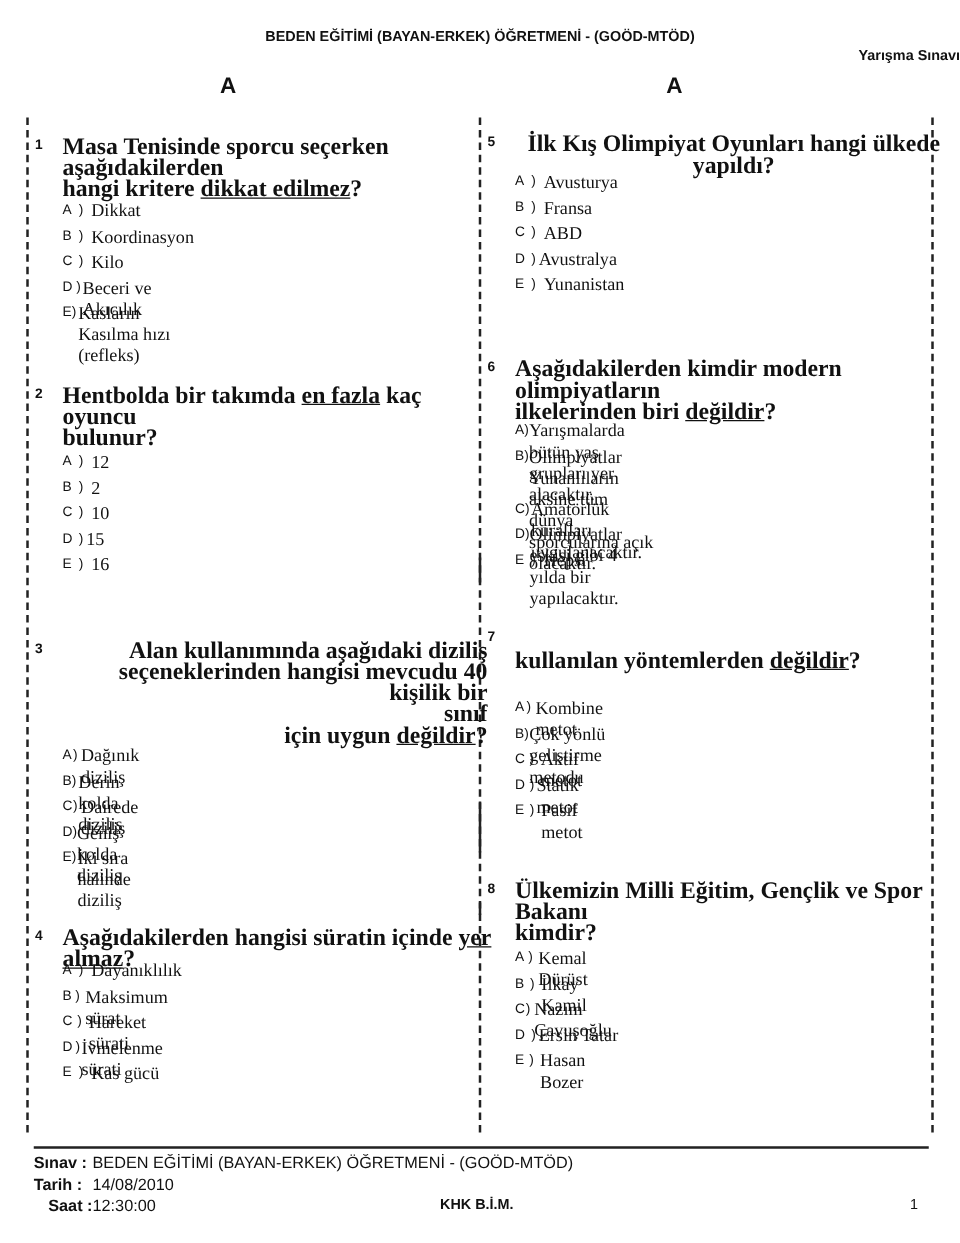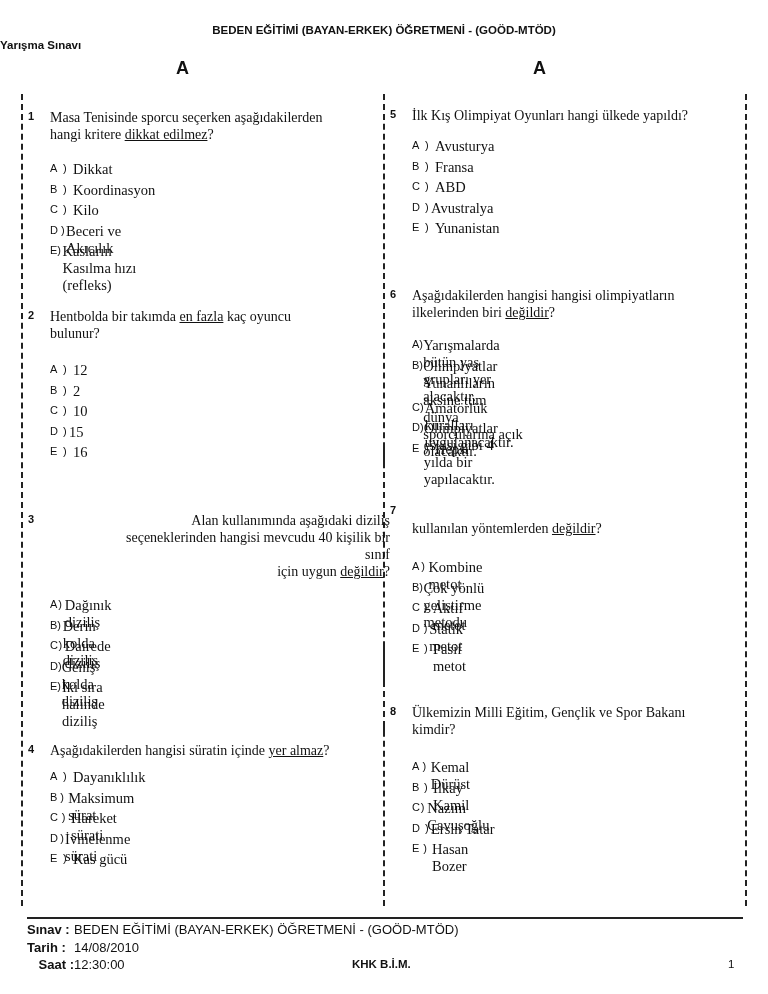--- a/index.html
+++ b/index.html
@@ -1,38 +1,38 @@
 <!DOCTYPE html>
 <html><head>
   <meta charset="utf-8">
   <style>
     * { box-sizing: border-box; margin: 0; padding: 0; }
     html, body { width: 768px; height: 994px; background: #ffffff; overflow: hidden; }
     body { position: relative; color: #111; font-family: "Liberation Serif", serif; }
 
     .hdr-title { position: absolute; top: 24px; left: 0; width: 768px; text-align: center;
       font-family: "Liberation Sans", sans-serif; font-weight: bold; font-size: 11.5px; letter-spacing: 0; }
-    .hdr-sub { position: absolute; top: 39px; left: 0; width: 768px; text-align: left;
+    .hdr-sub { position: absolute; top: 39px; left: 0; width: 768px; text-align: right;
       font-family: "Liberation Sans", sans-serif; font-weight: bold; font-size: 11.5px; }
     .booklet { position: absolute; top: 58px; font-family: "Liberation Sans", sans-serif;
       font-weight: bold; font-size: 18px; }
     .booklet.left { left: 176px; }
     .booklet.right { left: 533px; }
 
     .vline { position: absolute; top: 94px; height: 812px; width: 0;
       border-left: 2px dashed #222; }
     .vline.l { left: 21px; }
     .vline.m { left: 383px; }
     .vline.r { left: 745px; }
     .vline.m .solid { position: absolute; left: -2px; width: 2px; background: #222; }
 
     .q { position: absolute; }
     .q .num { position: absolute; left: 0; top: 0; font-family: "Liberation Sans", sans-serif;
       font-weight: bold; font-size: 11px; }
-    .q .stem { position: absolute; left: 22px; top: -1px; font-weight: normal; font-size: 14px;
+    .q .stem { position: absolute; left: 22px; top: -1px; font-weight: bold; font-size: 19px;
       line-height: 17px; }
     .q .stem u { text-decoration: underline; }
     .q .opts { position: absolute; left: 22px; }
     .q .opt { display: flex; align-items: flex-start; font-size: 14.5px; line-height: 16px; height: 20.5px; }
     .q .opt .let { font-family: "Liberation Sans", sans-serif; font-size: 11px; width: 13px; padding-top: 0; }
     .q .opt .par { font-family: "Liberation Sans", sans-serif; font-size: 11px; width: 10px; padding-top: 0; }
     .q .opt .txt { line-height: 17px; padding-top: 1px; }
     .q .opt.tall { height: 42px; }
 
     .footer-line { position: absolute; top: 917px; left: 27px; width: 716px; height: 2px; background: #222; }
@@ -195,21 +195,21 @@
     <div class="opt">
         <span class="let">E</span>
         <span class="par">)</span>
         <span class="txt">Kas gücü</span>
       </div>
   </div>
 </div>
 
 <div class="q" style="left:390px;top:108px;">
   <span class="num">5</span>
-  <div class="stem" style="width:350px;">
+  <div class="stem" style="width:350px;text-align:center;">
     <span>İlk Kış Olimpiyat Oyunları hangi ülkede yapıldı?</span>
   </div>
   <div class="opts" style="top:29px;">
     <div class="opt">
         <span class="let">A</span>
         <span class="par">)</span>
         <span class="txt">Avusturya</span>
       </div>
     <div class="opt">
         <span class="let">B</span>
@@ -230,21 +230,21 @@
         <span class="let">E</span>
         <span class="par">)</span>
         <span class="txt">Yunanistan</span>
       </div>
   </div>
 </div>
 
 <div class="q" style="left:390px;top:288px;">
   <span class="num">6</span>
   <div class="stem" style="width:350px;">
-    <span>Aşağıdakilerden hangisi hangisi olimpiyatların</span><br>
+    <span>Aşağıdakilerden kimdir modern olimpiyatların</span><br>
     <span>ilkelerinden biri </span><u>değildir</u><span>?</span>
   </div>
   <div class="opts" style="top:48px;">
     <div class="opt">
         <span class="let">A</span>
         <span class="par">)</span>
         <span class="txt">Yarışmalarda bütün yaş grupları yer alacaktır.</span>
       </div>
     <div class="opt tall">
         <span class="let">B</span>

